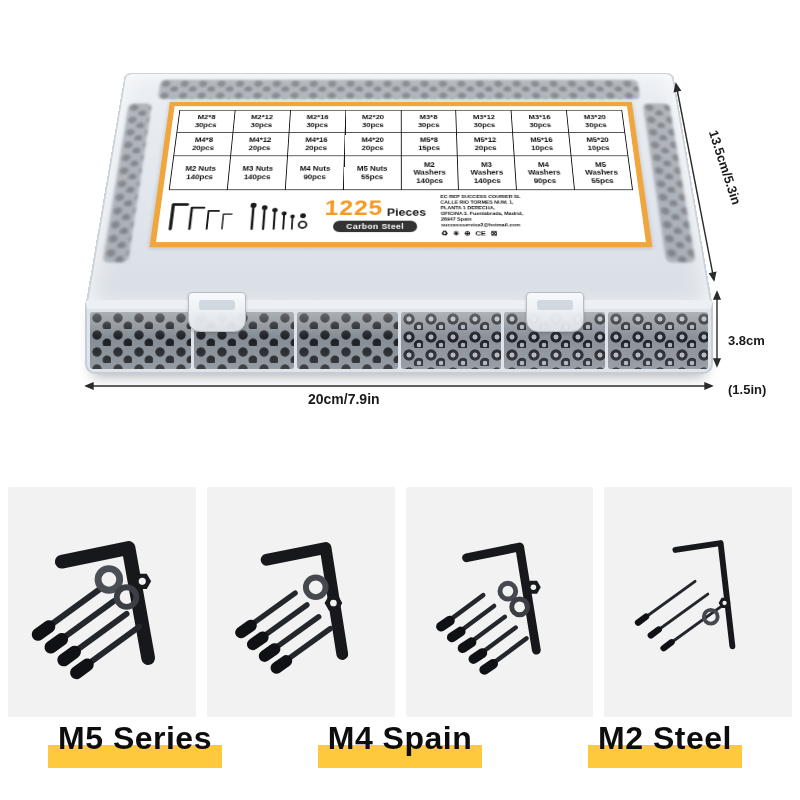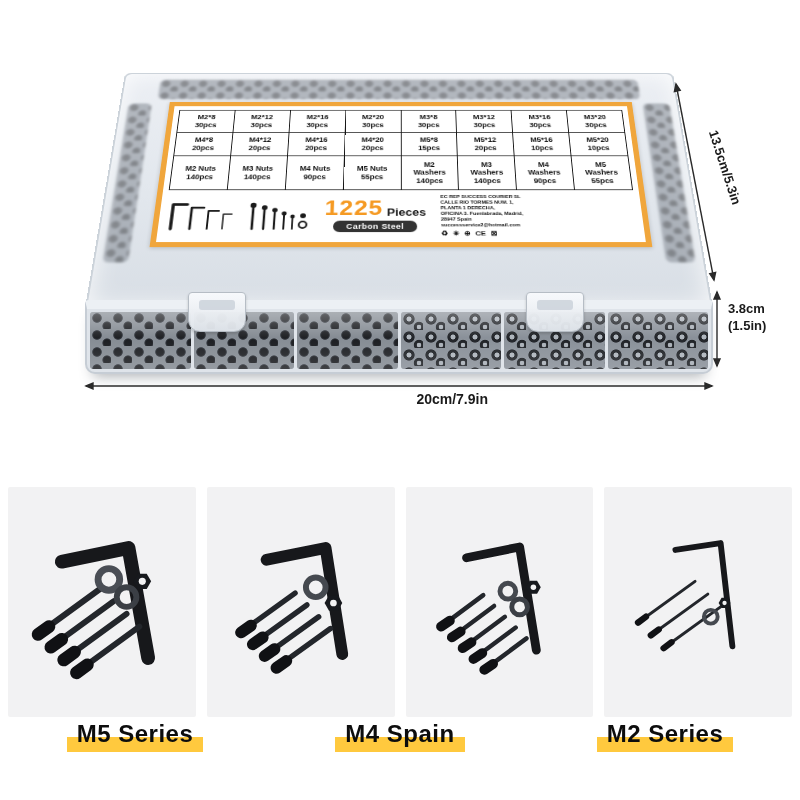--- a/index.html
+++ b/index.html
@@ -81,31 +81,31 @@
     border:1.5px solid #b6bdc5;border-radius:4px 4px 12px 12px;box-shadow:0 2px 3px rgba(0,0,0,.18);}
   .latch::after{content:"";position:absolute;left:10px;right:10px;top:7px;height:10px;border-radius:3px;
     background:rgba(203,210,218,.85);}
   .latch.l1{left:188px;} .latch.l2{left:526px;}
 
   
   .dims-overlay{position:absolute;left:0;top:0;pointer-events:none;}
   .dim{position:absolute;color:var(--dim-text);font-weight:600;}
   .dim-slant{left:652px;top:160px;width:146px;text-align:center;font-size:13px;transform:rotate(72deg);}
   .dim-depth{left:728px;top:301px;font-size:13px;line-height:1.3;}
-  .dim-depth span{display:block;}
-  .dim-width{left:308px;top:391px;width:180px;text-align:right;font-size:14px;}
+  .dim-depth span{display:block;margin-top:32px;}
+  .dim-width{left:308px;top:391px;width:180px;text-align:left;font-size:14px;}
 
   
   .panels{position:absolute;left:8px;right:8px;top:487px;height:230px;display:flex;gap:11px;}
   .panel{flex:1;background:#f2f2f3;border-radius:2px;display:flex;align-items:center;justify-content:center;}
   .names{position:absolute;left:8px;right:8px;top:720px;display:flex;gap:11px;}
   .name{flex:1;text-align:center;}
-  .name b{display:inline-block;font-size:24px;letter-spacing:.5px;color:#0d0d0d;
+  .name b{display:inline-block;font-size:32px;letter-spacing:.5px;color:#0d0d0d;
     background:linear-gradient(180deg,rgba(0,0,0,0) 52%,var(--highlight-yellow) 52%);
-    padding:0 10px 4px;}
+    padding:0 10px 11px;}
 </style>
 </head>
 <body>
 
 <div class="stage">
 
   <div class="scene">
 
     <div class="box-top">
       <div class="lid-strip top"></div>
@@ -382,16 +382,16 @@
           <polygon points="114,116 117,110.8 123,110.8 126,116 123,121.2 117,121.2" fill="#17191d"></polygon>
           <circle cx="120" cy="116" r="2.2" fill="#f2f2f3"></circle>
         </g>
       </svg>
     </div>
   </div>
 
   <div class="names">
     <div class="name"><b>M5 Series</b></div>
     <div class="name"><b>M4 Spain</b></div>
-    <div class="name"><b>M2 Series</b></div>
+    <div class="name"><b>M2 Steel</b></div>
   </div>
 
 </div>
 
 </body></html>

